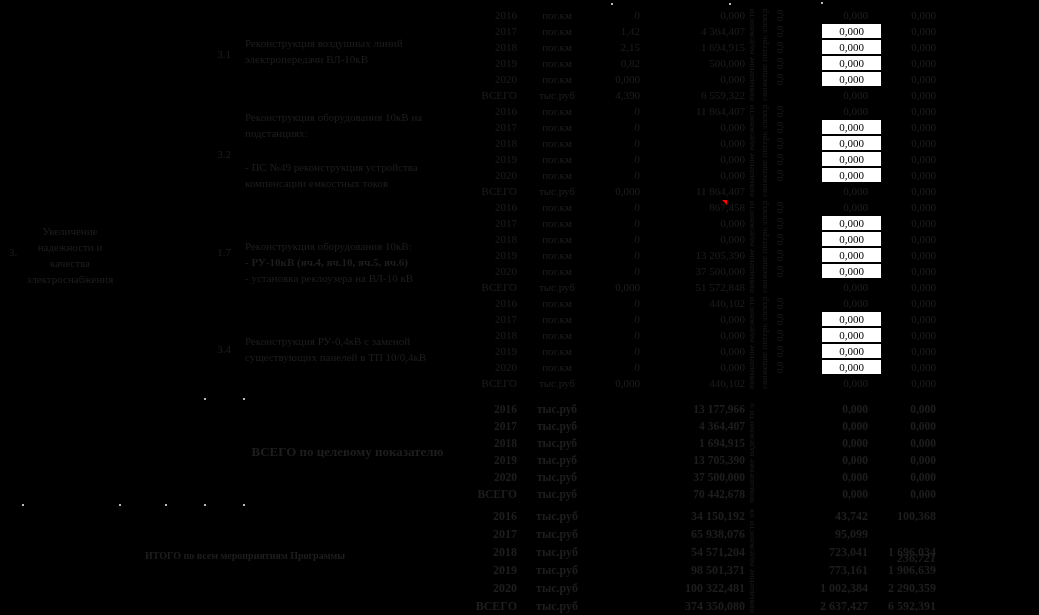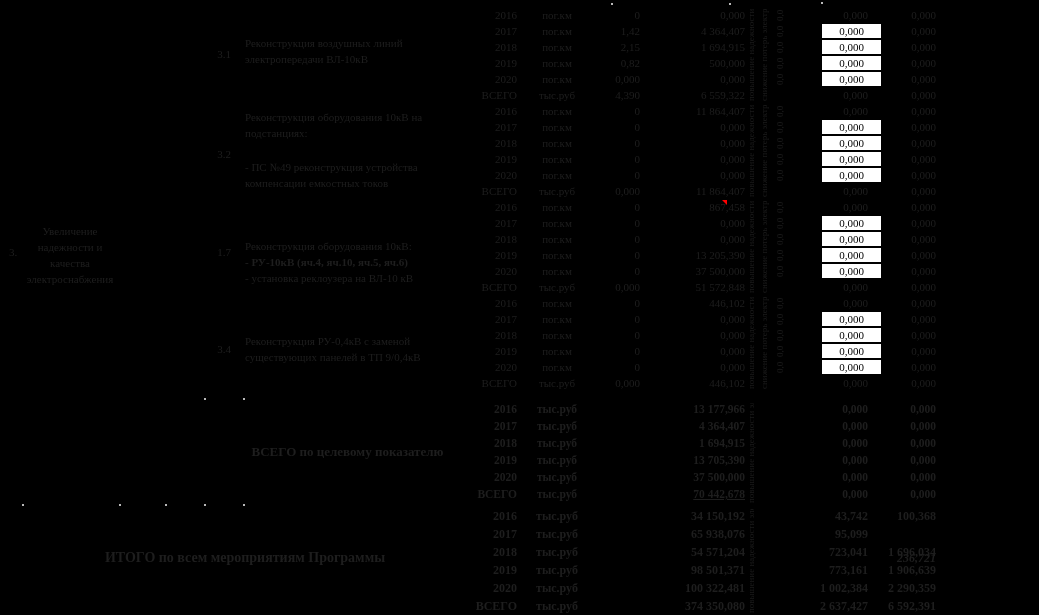--- a/index.html
+++ b/index.html
@@ -52,24 +52,24 @@
   <div class="desc-line" style="left:245px;top:110px;">Реконструкция оборудования 10кВ на</div>
   <div class="desc-line" style="left:245px;top:126px;">подстанциях:</div>
   <div class="desc-line" style="left:245px;top:160px;">- ПС №49 реконструкция устройства</div>
   <div class="desc-line" style="left:245px;top:176px;">компенсации емкостных токов</div>
 
   <div class="desc-line" style="left:245px;top:239px;">Реконструкция оборудования 10кВ:</div>
   <div class="desc-line" style="left:245px;top:255px;font-weight:bold;">- РУ-10кВ (яч.4, яч.10, яч.5, яч.6)</div>
   <div class="desc-line" style="left:245px;top:271px;">- установка реклоузера на ВЛ-10 кВ</div>
 
   <div class="desc-line" style="left:245px;top:334px;">Реконструкция РУ-0,4кВ с заменой</div>
-  <div class="desc-line" style="left:245px;top:350px;">существующих панелей в ТП 9/0,4кВ</div>
+  <div class="desc-line" style="left:245px;top:350px;">существующих панелей в ТП 10/0,4кВ</div>
 
   <div class="title" style="left:215px;top:444px;width:265px;font-size:13px;">ВСЕГО  по целевому показателю</div>
-  <div class="title" style="left:55px;top:550px;width:380px;font-size:14px;">ИТОГО по всем мероприятиям Программы</div>
+  <div class="title" style="left:55px;top:550px;width:380px;font-size:10px;">ИТОГО по всем мероприятиям Программы</div>
 
   <div class="dot" style="left:611px;top:3px;"></div>
   <div class="dot" style="left:729px;top:3px;"></div>
   <div class="dot" style="left:821px;top:2px;"></div>
   <div class="dot" style="left:204px;top:398px;"></div>
   <div class="dot" style="left:243px;top:398px;"></div>
   <div class="dot" style="left:22px;top:504px;"></div>
   <div class="dot" style="left:119px;top:504px;"></div>
   <div class="dot" style="left:165px;top:504px;"></div>
   <div class="dot" style="left:204px;top:504px;"></div>
@@ -268,21 +268,21 @@
     <div class="cell r sum1" style="left: 640px; top: 452px; width: 105px; height: 17px; line-height: 17px;">13 705,390</div>
     <div class="cell r sum1" style="left: 768px; top: 452px; width: 100px; height: 17px; line-height: 17px;">0,000</div>
     <div class="cell r sum1" style="left: 836px; top: 452px; width: 100px; height: 17px; line-height: 17px;">0,000</div>
     <div class="cell r sum1" style="left: 455px; top: 469px; width: 62px; height: 17px; line-height: 17px;">2020</div>
     <div class="cell c sum1" style="left: 525px; top: 469px; width: 64px; height: 17px; line-height: 17px;">тыс.руб</div>
     <div class="cell r sum1" style="left: 640px; top: 469px; width: 105px; height: 17px; line-height: 17px;">37 500,000</div>
     <div class="cell r sum1" style="left: 768px; top: 469px; width: 100px; height: 17px; line-height: 17px;">0,000</div>
     <div class="cell r sum1" style="left: 836px; top: 469px; width: 100px; height: 17px; line-height: 17px;">0,000</div>
     <div class="cell r sum1" style="left: 455px; top: 486px; width: 62px; height: 17px; line-height: 17px;">ВСЕГО</div>
     <div class="cell c sum1" style="left: 525px; top: 486px; width: 64px; height: 17px; line-height: 17px;">тыс.руб</div>
-    <div class="cell r sum1" style="left: 640px; top: 486px; width: 105px; height: 17px; line-height: 17px; text-decoration: underline;">70 442,678</div>
+    <div class="cell r sum1" style="left: 640px; top: 486px; width: 105px; height: 17px; line-height: 17px;">70 442,678</div>
     <div class="cell r sum1" style="left: 768px; top: 486px; width: 100px; height: 17px; line-height: 17px;">0,000</div>
     <div class="cell r sum1" style="left: 836px; top: 486px; width: 100px; height: 17px; line-height: 17px;">0,000</div>
     <div class="vlabel" style="left: 746px; top: 403px; width: 11px; height: 100px;">повышение надежности электроснабжения</div>
     <div class="cell r sum2" style="left: 455px; top: 507px; width: 62px; height: 18px; line-height: 18px;">2016</div>
     <div class="cell c sum2" style="left: 525px; top: 507px; width: 64px; height: 18px; line-height: 18px;">тыс.руб</div>
     <div class="cell r sum2" style="left: 640px; top: 507px; width: 105px; height: 18px; line-height: 18px;">34 150,192</div>
     <div class="cell r sum2" style="left: 768px; top: 507px; width: 100px; height: 18px; line-height: 18px;">43,742</div>
     <div class="cell r sum2" style="left: 836px; top: 507px; width: 100px; height: 18px; line-height: 18px;">100,368</div>
     <div class="cell r sum2" style="left: 455px; top: 525px; width: 62px; height: 18px; line-height: 18px;">2017</div>
     <div class="cell c sum2" style="left: 525px; top: 525px; width: 64px; height: 18px; line-height: 18px;">тыс.руб</div>

